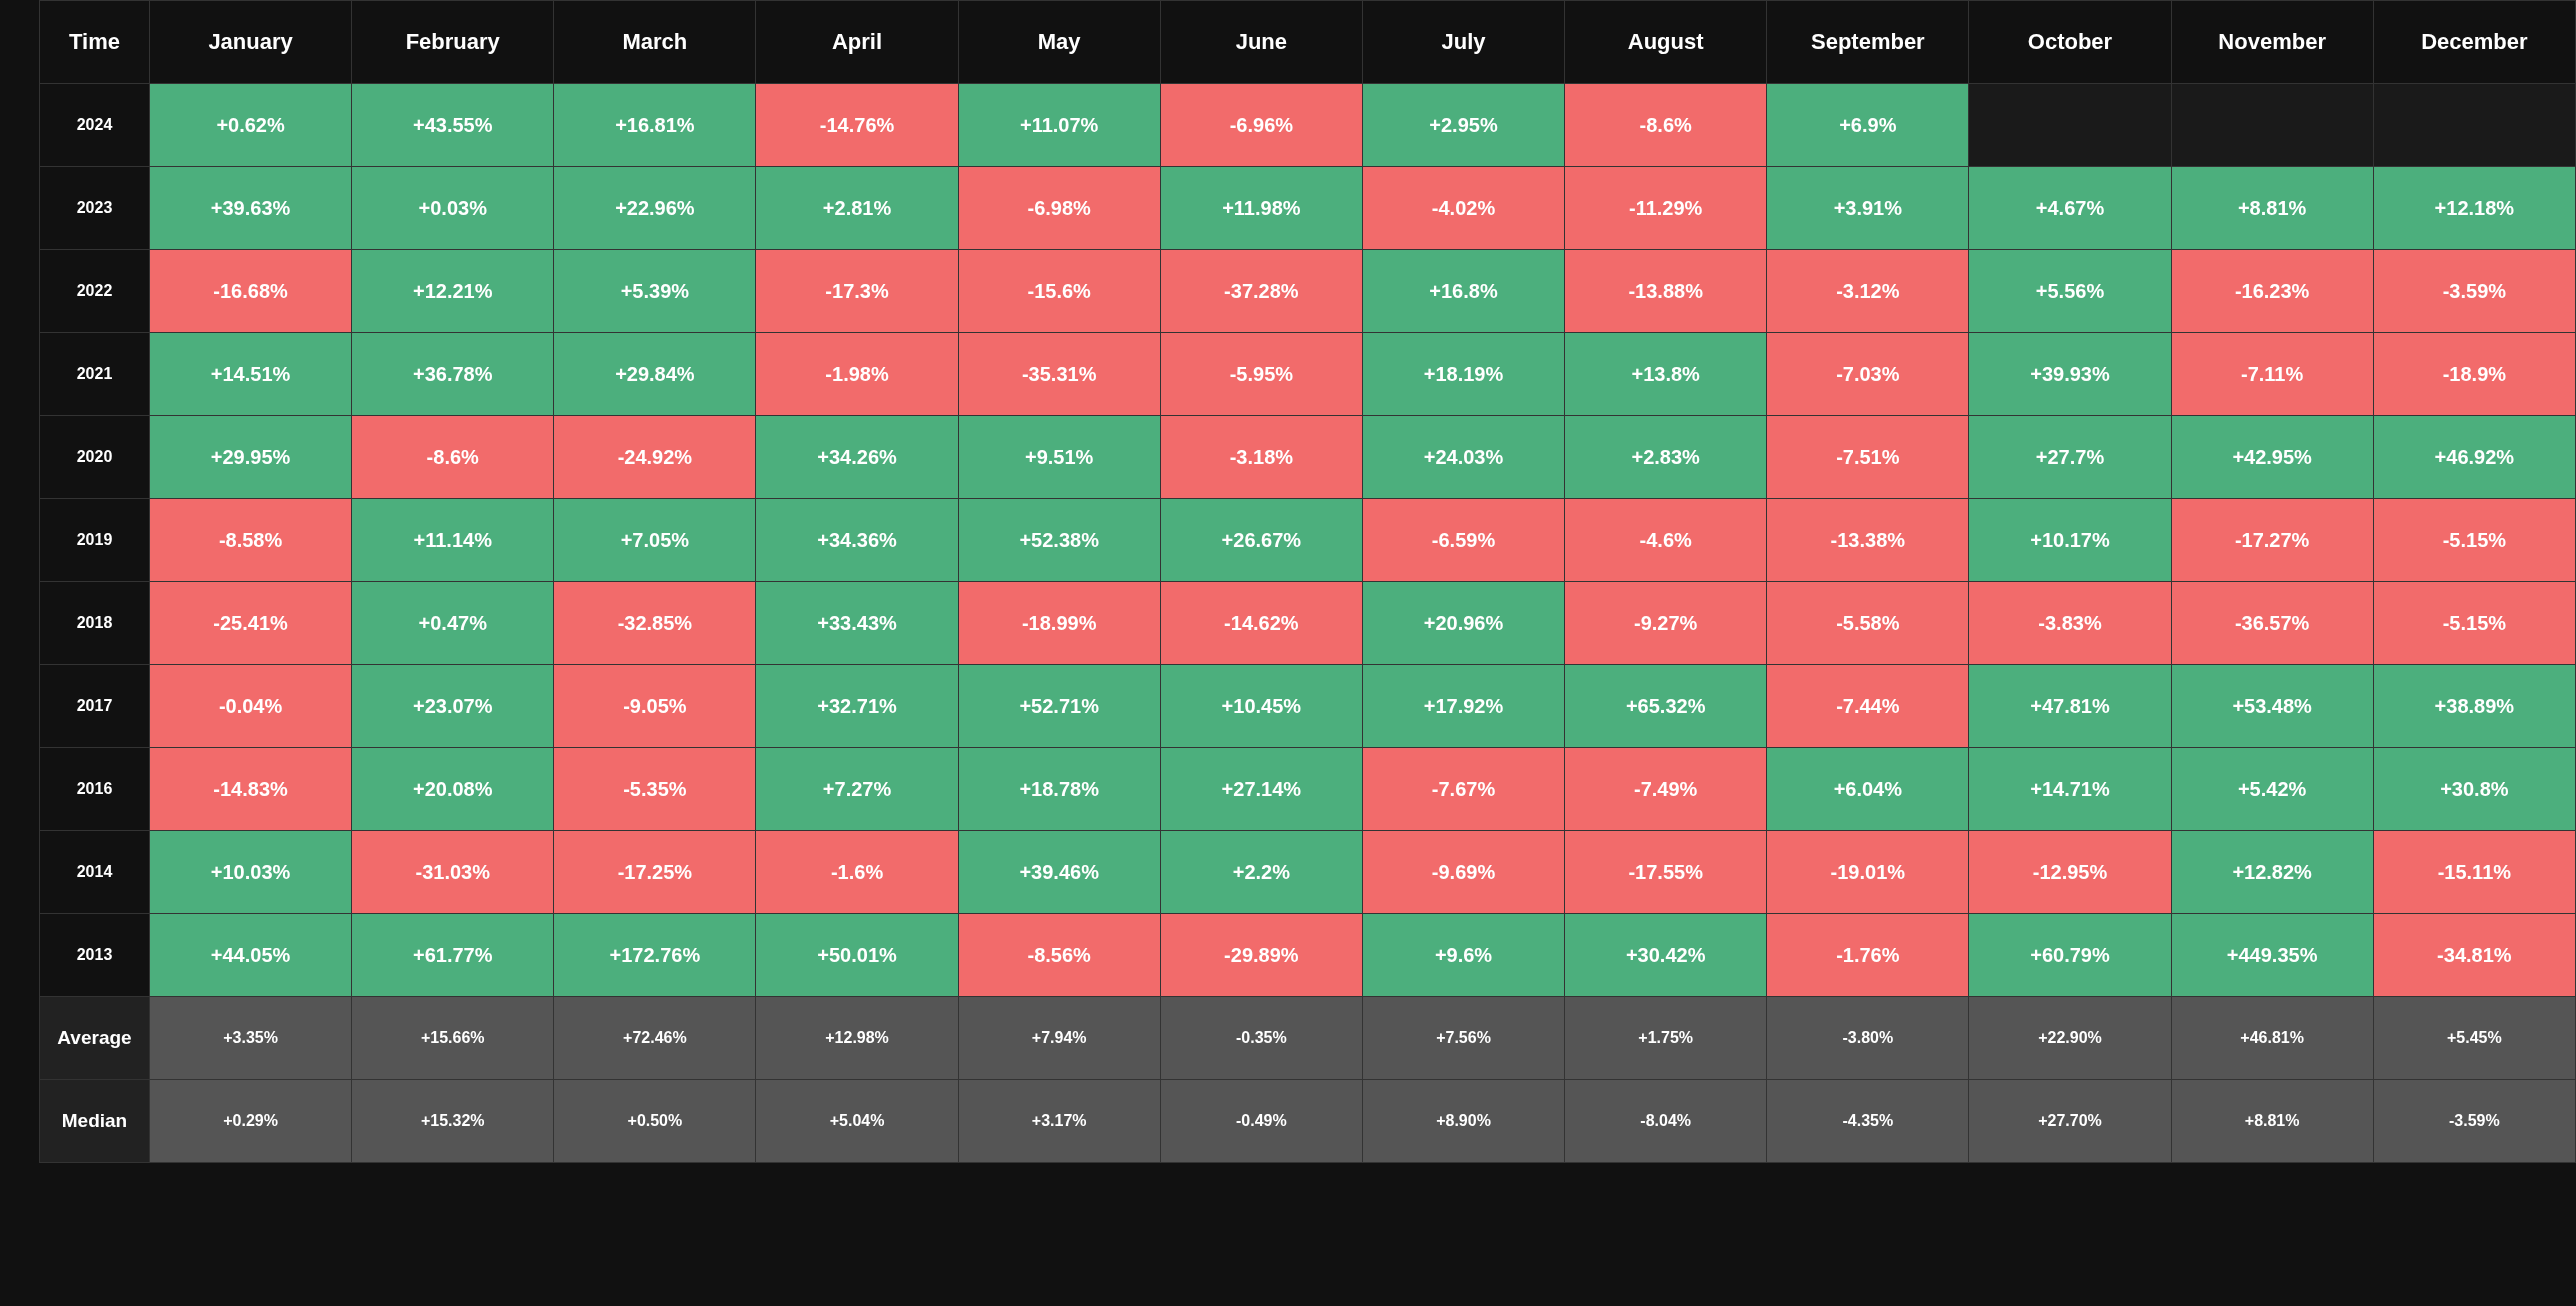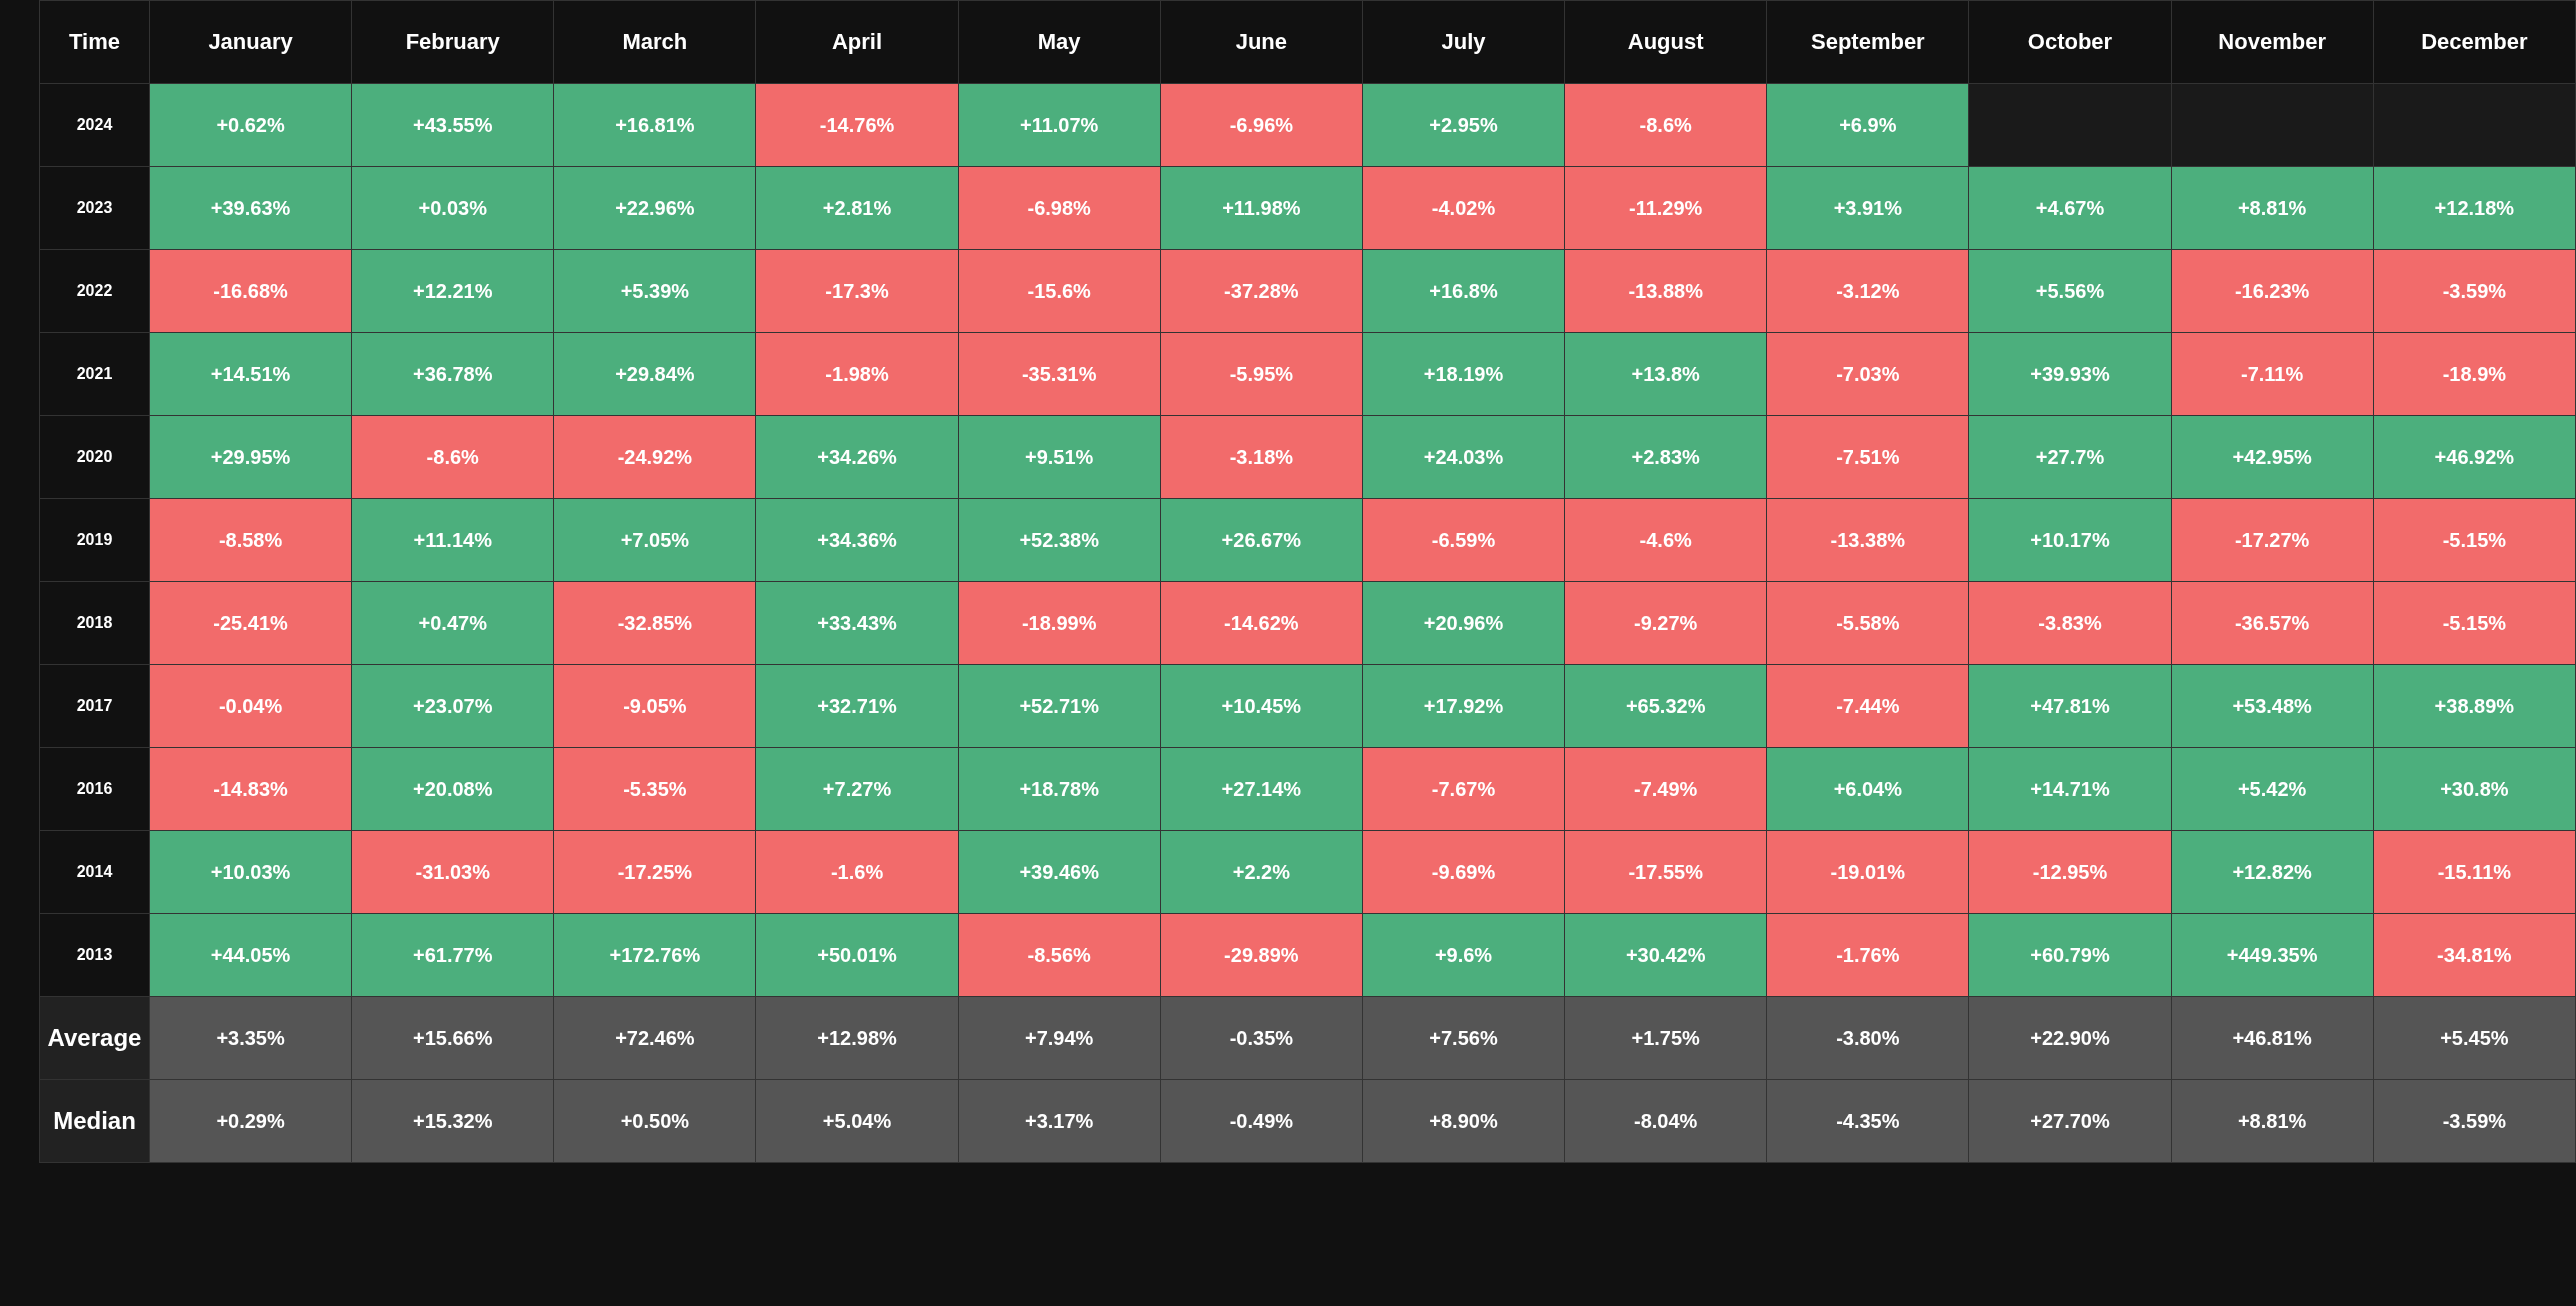--- a/index.html
+++ b/index.html
@@ -58,25 +58,25 @@
     }
     .year-label {
       background: #111 !important;
       color: #fff;
       font-size: 16px;
       font-weight: 600;
     }
     .avg-row td, .med-row td {
       background-color: #555 !important;
       color: #fff;
-      font-size: 20px;
+      font-size: 16px;
     }
     .avg-row .col-time, .med-row .col-time {
       background: #222 !important;
-      font-size: 24px;
+      font-size: 19px;
       font-weight: 700;
     }
   </style>
 </head>
 <body>
 
 <div class="table-container">
   <table>
     <thead>
       <tr>

